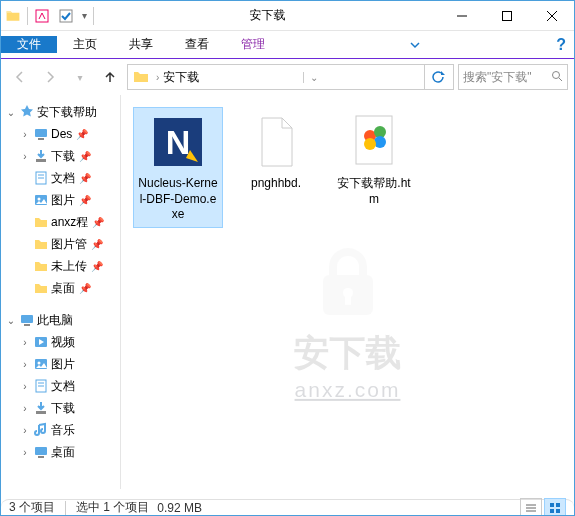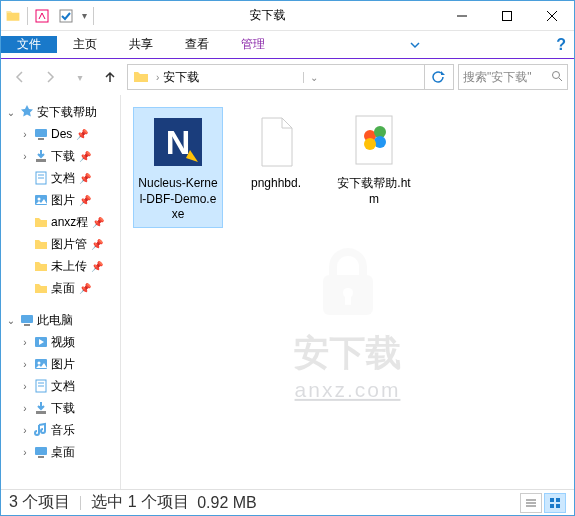--- a/index.html
+++ b/index.html
@@ -54,21 +54,21 @@
 .file-item.selected { background: #cce8ff; border: 1px solid #99d1ff; }
 .file-item .thumb { width: 60px; height: 60px; display: flex; align-items: center; justify-content: center; margin-bottom: 4px; }
 .file-item .label { line-height: 1.3; word-break: break-all; }
 
 
 .watermark { position: absolute; top: 50%; left: 50%; transform: translate(-50%, -30%); opacity: 0.15; text-align: center; pointer-events: none; }
 .watermark .wm-text1 { font-size: 36px; font-weight: bold; color: #555; }
 .watermark .wm-text2 { font-size: 21px; color: #0f172a; letter-spacing: 2px; text-decoration: underline; }
 
 
-.statusbar { position: absolute; bottom: 0; left: 0; right: 0; height: 26px; border-top: 1px solid #e0e0e0; display: flex; align-items: center; padding: 0 8px; font-size: 16px; color: #333; background: #fff; }
+.statusbar { position: absolute; bottom: 0; left: 0; right: 0; height: 16px; border-top: 1px solid #e0e0e0; display: flex; align-items: center; padding: 0 8px; font-size: 12px; color: #333; background: #fff; border-radius: 10px; }
 .statusbar .sb-sep { width: 1px; height: 14px; background: #ccc; margin: 0 10px; }
 .statusbar .view-btns { margin-left: auto; display: flex; gap: 2px; }
 .statusbar .view-btn { width: 22px; height: 20px; border: 1px solid #ccc; display: flex; align-items: center; justify-content: center; }
 .statusbar .view-btn.active { background: #cce8ff; border-color: #99d1ff; }
 </style>
 </head>
 <body>
 
 <div class="titlebar">
   <div class="qat-btn">

